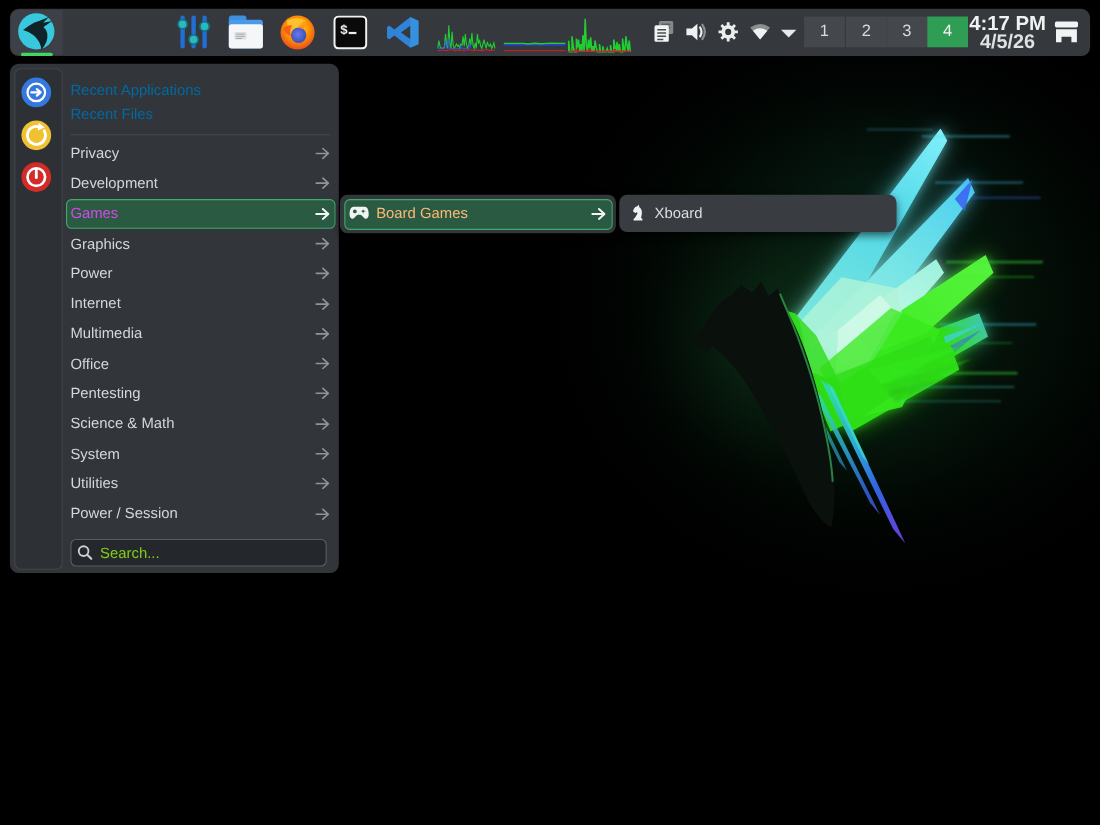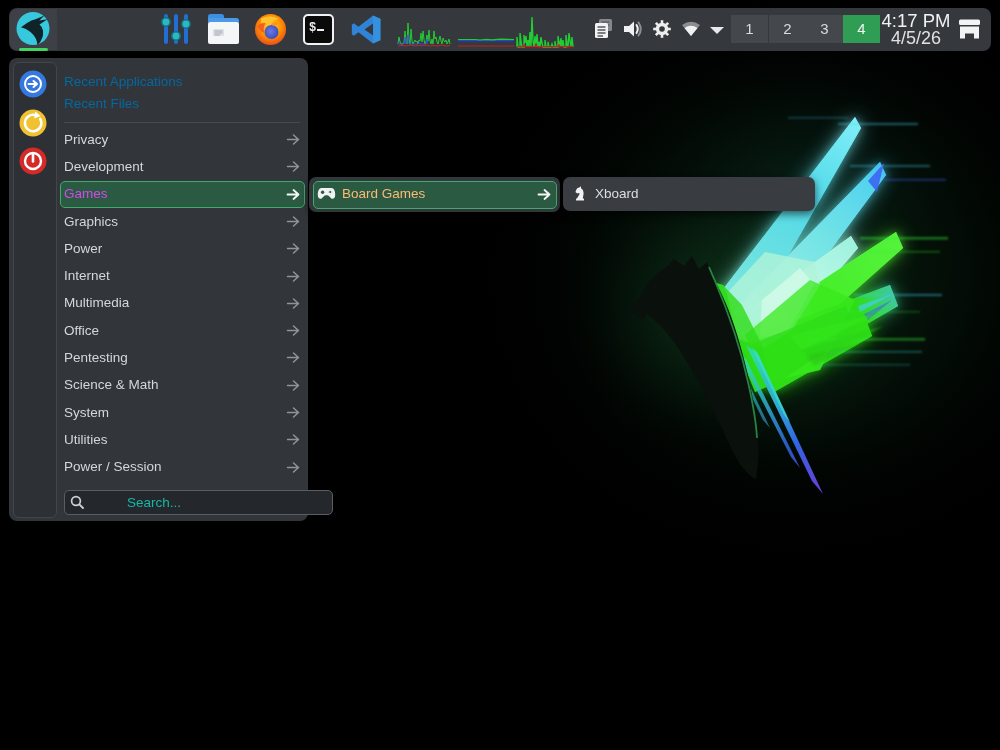--- a/index.html
+++ b/index.html
@@ -8,21 +8,21 @@
   #panel{left:9px;top:8px;width:982px;height:43px;background:#35383d;border-radius:8px;}
   #logo-btn{left:10px;top:9px;width:47px;height:41px;background:#3d4046;border-radius:7px 0 0 7px;}
   #logo-underline{left:19px;top:48px;width:29px;height:3px;background:#3ed863;border-radius:1.5px;}
   #menu{left:9px;top:58px;width:299px;height:463px;background:#32353a;border-radius:8px;box-shadow:0 3px 10px rgba(0,0,0,.65);}
   #sidebar{left:13px;top:62px;width:42px;height:454px;background:#2d3035;border:1px solid #42454a;border-radius:6px;}
   .mi{position:absolute;left:64px;font-size:13.5px;color:#d4d7d9;height:27px;line-height:27px;white-space:nowrap;text-align:center;}
   .recent{position:absolute;left:64px;font-size:13.5px;color:#0369a1;white-space:nowrap;}
   .arr{position:absolute;left:286px;}
   #sep1{left:64px;top:122px;width:236px;height:1px;background:#46494d;}
   #games-hl{left:60px;top:181px;width:243px;height:25px;background:#2b5a43;border:1px solid #41aa6d;border-radius:5px;}
-  #search{left:64px;top:490px;width:231px;height:23px;background:#24272b;border:1px solid #5a5e63;border-radius:5px;color:#14b8a6;font-size:13.5px;line-height:23px;padding-left:36px;}
+  #search{left:64px;top:490px;width:231px;height:23px;background:#24272b;border:1px solid #5a5e63;border-radius:5px;color:#84cc16;font-size:13.5px;line-height:23px;}
   #sub1{left:309px;top:177px;width:251px;height:35px;background:#33363b;border-radius:7px;box-shadow:0 3px 8px rgba(0,0,0,.6);}
   #sub1-hl{left:313px;top:181px;width:242px;height:26px;background:#2b5a43;border:1px solid #41aa6d;border-radius:5px;}
   #sub2{left:563px;top:177px;width:252px;height:34px;background:#393c41;border-radius:7px;box-shadow:0 3px 8px rgba(0,0,0,.6);}
   .wsbtn{position:absolute;top:15px;width:37px;height:28px;background:#44474c;color:#d9dbdc;font-size:15px;text-align:center;line-height:28px;}
   .icon{position:absolute;}
 </style>
 </head>
 <body>
 <svg id="wp" class="abs" style="left:0;top:0" width="1000" height="750" viewBox="0 0 1000 750">
 <defs>
@@ -251,21 +251,21 @@
   <path d="M10,16 L1,5 Q10,-1.5 19,5 Z" fill="#8b8e91"></path>
   <path d="M10,16 L3.5,8 Q10,3.5 16.5,8 Z" fill="#f0f1f2"></path>
 </svg>
 <svg class="icon" style="left:709px;top:26px" width="16" height="9">
   <path d="M1,1 L15,1 L8,8 Z" fill="#e8e9ea"></path>
 </svg>
 <div class="wsbtn" style="left:731px;">1</div>
 <div class="wsbtn" style="left:769px;">2</div>
 <div class="wsbtn" style="left:806px;">3</div>
 <div class="wsbtn" style="left:843px;background:#2f9e54;color:#f2f5f3;">4</div>
-<div class="abs" style="left:880px;top:11px;width:72px;text-align:center;white-space:nowrap;">
+<div class="abs" style="left:880px;top:11px;width:72px;text-align:center;white-space:nowrap;font-weight:bold;">
   <div style="font-size:18.5px;color:#f0f2f2;line-height:20px;">4:17 PM</div>
   <div style="font-size:18px;color:#dfe1e2;line-height:15px;">4/5/26</div>
 </div>
 <svg class="icon" style="left:958px;top:19px" width="24" height="22">
   <rect x="1" y="0.5" width="21" height="5.5" rx="1.5" fill="#f2f3f4"></rect>
   <path d="M2,7.5 L21,7.5 L21,19.5 L16,19.5 L16,14.5 L7,14.5 L7,19.5 L2,19.5 Z" fill="#f2f3f4"></path>
 </svg>
 
 <div id="logo-underline" class="abs"></div>
 

